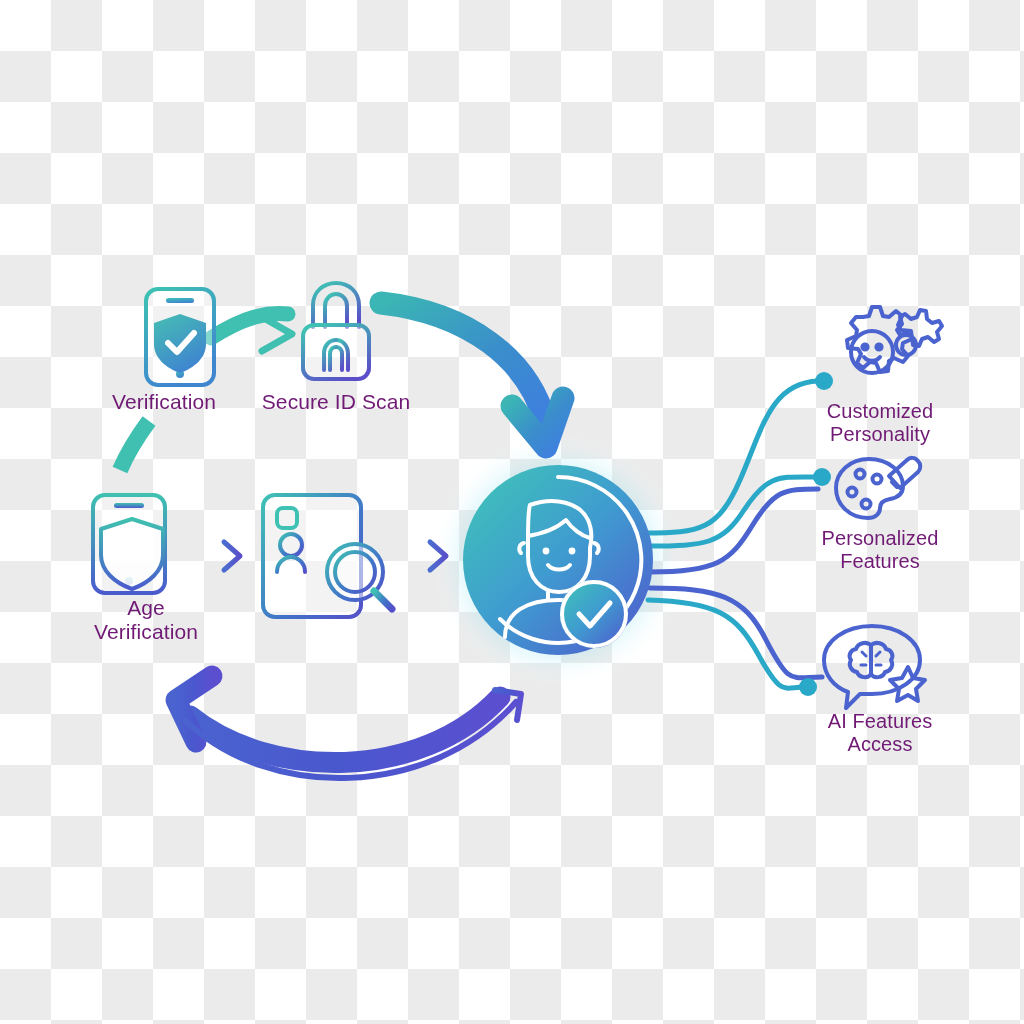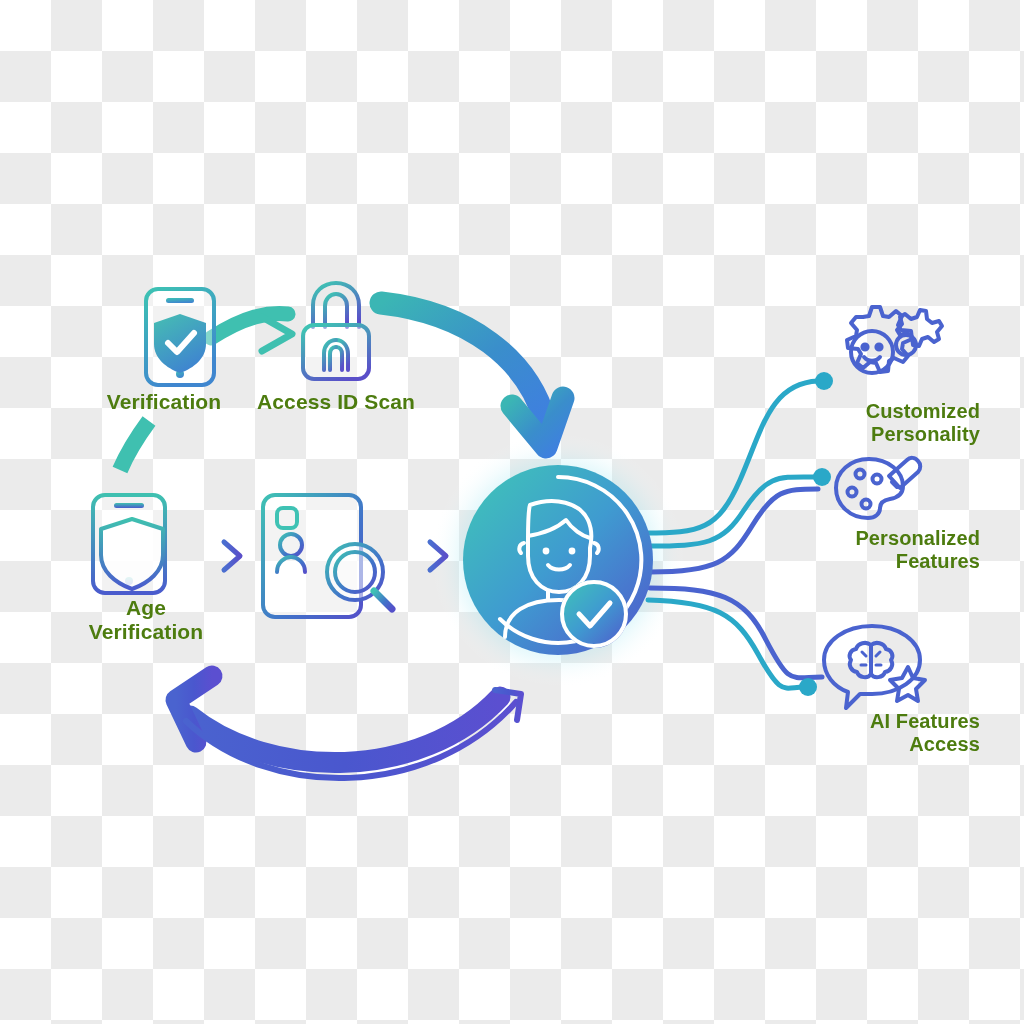--- a/index.html
+++ b/index.html
@@ -9,26 +9,25 @@
     background-color:#ffffff;
     background-image:
       linear-gradient(45deg,#ebebeb 25%,transparent 25%,transparent 75%,#ebebeb 75%,#ebebeb),
       linear-gradient(45deg,#ebebeb 25%,transparent 25%,transparent 75%,#ebebeb 75%,#ebebeb);
     background-size:102px 102px;
     background-position:0 0,51px 51px;
   }
   #stage{position:relative;width:1024px;height:1024px;}
   #stage svg.layer{position:absolute;left:0;top:0;width:1024px;height:1024px;overflow:visible;}
   .lbl{
-    position:absolute;color:#4d7c0f;text-align:center;
+    position:absolute;color:#701a75;text-align:center;
     font-size:21px;line-height:24px;white-space:pre-line;
     letter-spacing:.1px;
-    font-weight:bold;
   }
-  .lbl.r{font-size:20px;line-height:23px;text-align:right;}
+  .lbl.r{font-size:20px;line-height:23px;}
 </style>
 </head>
 <body>
 
 <div id="stage">
 
   <svg class="layer" aria-hidden="true">
     <defs>
       <linearGradient id="gTealBlue" x1="0" y1="0" x2="1" y2="1">
         <stop offset="0%" stop-color="#3fc5b5"></stop>
@@ -252,21 +251,21 @@
       <path d="M871,645 C876,641 884,643 886,649 C892,650 894,656 891,660
                C894,665 891,671 885,672 C883,678 874,679 871,674 Z"></path>
       <path d="M871,645 L871,674" stroke-width="3"></path>
       <path d="M862,652 L866,656 M880,652 L876,656 M861,665 L866,665 M881,665 L876,665" stroke-width="3" stroke-linecap="round"></path>
       <path d="M908,667 l5,11 12,2 -9,9 2,12 -10,-6 -11,6 2,-12 -9,-9 12,-2 z" stroke-linecap="round"></path>
     </g>
   </svg>
 
   <div class="lbl" style="left:64px;top:390px;width:200px;">Verification</div>
 
-  <div class="lbl" style="left:236px;top:390px;width:200px;">Access ID Scan</div>
+  <div class="lbl" style="left:236px;top:390px;width:200px;">Secure ID Scan</div>
 
   <div class="lbl" style="left:46px;top:596px;width:200px;">Age
 Verification</div>
 
   <div class="lbl r" style="left:780px;top:400px;width:200px;">Customized
 Personality</div>
 
   <div class="lbl r" style="left:780px;top:527px;width:200px;">Personalized
 Features</div>
 

